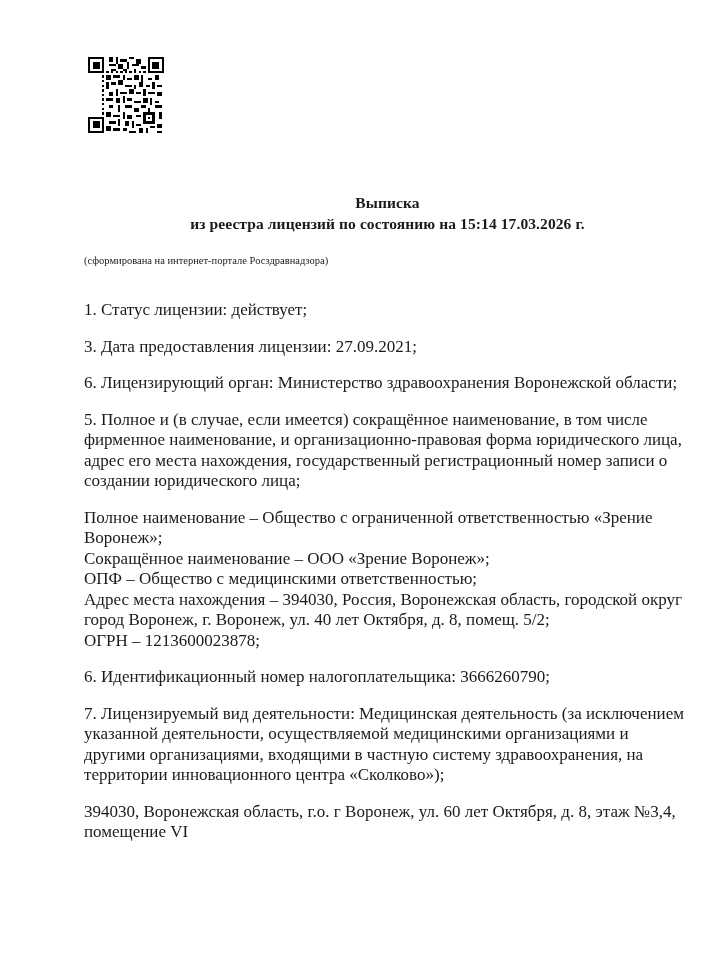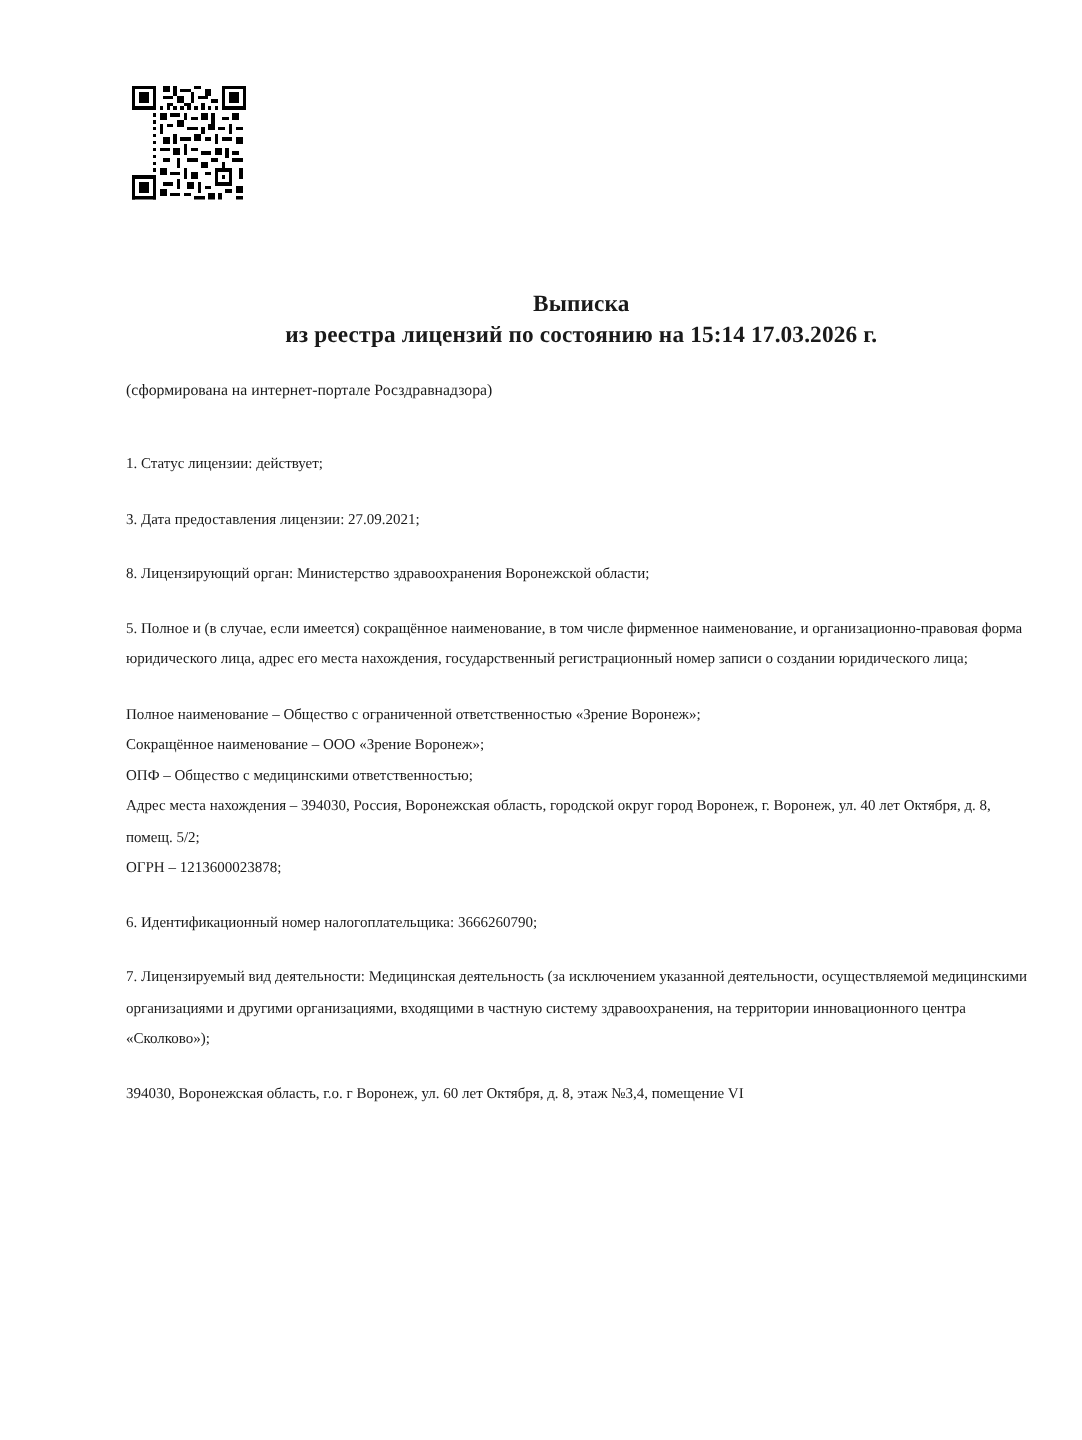--- a/index.html
+++ b/index.html
@@ -58,21 +58,21 @@
   }
 
   
   .content {
     position: absolute;
     left: 84px;
     right: 28px;
     top: 300px;
   }
   .item {
-    font-size: 10px;
+    font-size: 17px;
     line-height: 20.5px;
     text-align: left;
     margin-bottom: 16px;
   }
   .item.block-lines { }
   .item p { margin: 0; }
   .item .ln { display: block; }
 </style>
 </head>
 <body>
@@ -221,21 +221,21 @@
 
 
     <div class="item">
       <p>
           <span class="ln">3. Дата предоставления лицензии: 27.09.2021;</span>
         </p>
     </div>
 
     <div class="item">
       <p>
-          <span class="ln">8. Лицензирующий орган: Министерство здравоохранения Воронежской области;</span>
+          <span class="ln">6. Лицензирующий орган: Министерство здравоохранения Воронежской области;</span>
         </p>
     </div>
 
     <div class="item">
       <p>5. Полное и (в случае, если имеется) сокращённое наименование, в том числе фирменное наименование, и организационно-правовая форма юридического лица, адрес его места нахождения, государственный регистрационный номер записи о создании юридического лица;</p>
     </div>
 
     <div class="item block-lines">
       <span class="ln">Полное наименование – Общество с ограниченной ответственностью «Зрение Воронеж»;</span>
       <span class="ln">Сокращённое наименование – ООО «Зрение Воронеж»;</span>

